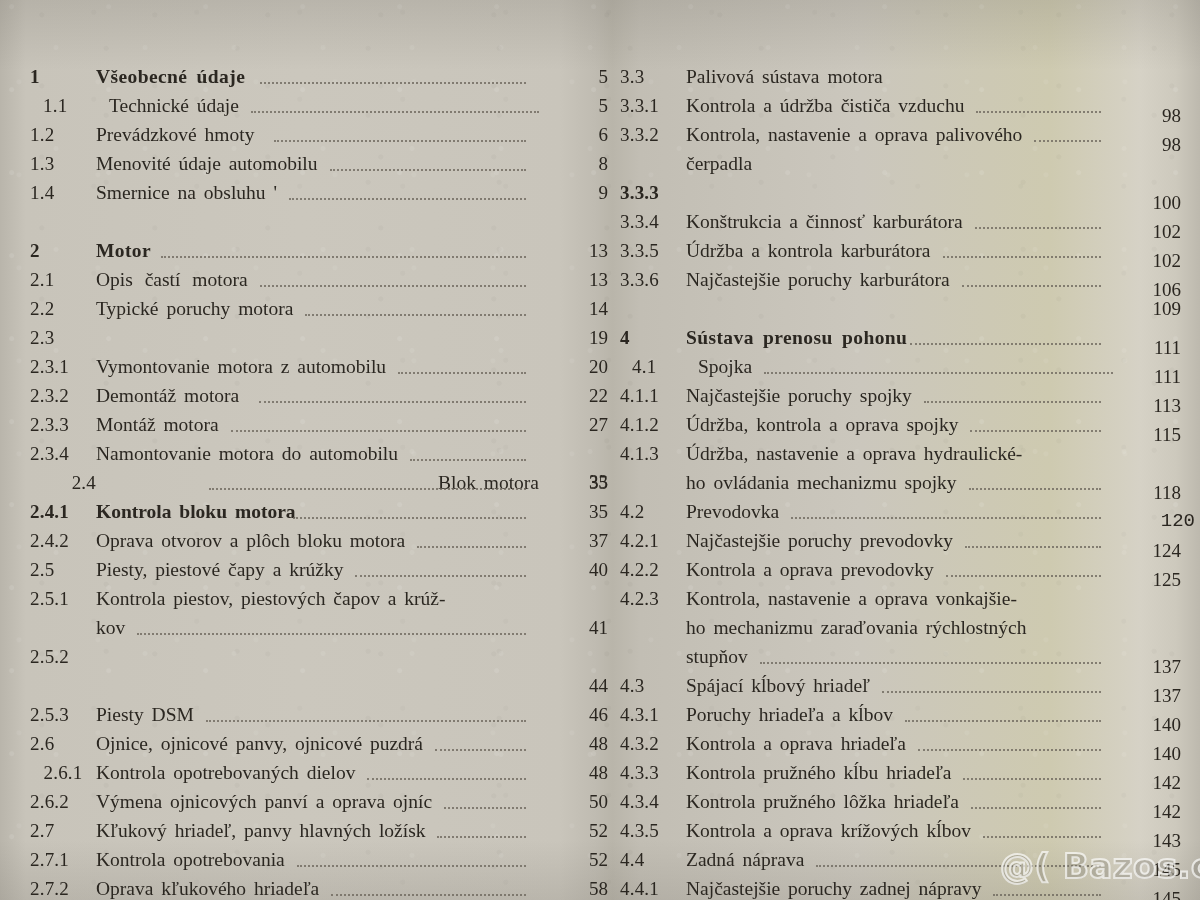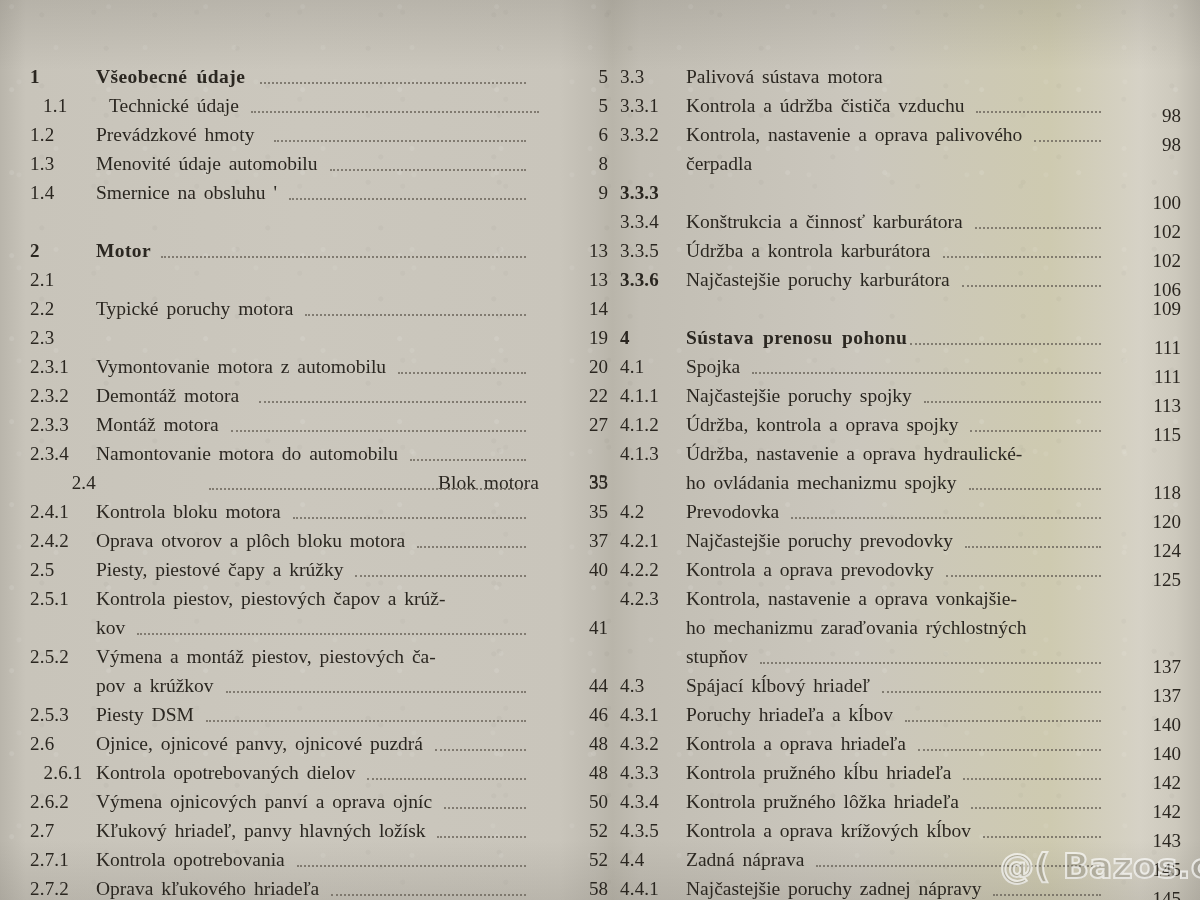--- a/index.html
+++ b/index.html
@@ -187,20 +187,23 @@
       <div class="pg" style="top: 178px; left: 510px; width: 68px;">9</div>
       <div class="row head ws1" style="position: absolute; top: 236px; left: 0px; width: 515px;">
         <div class="num" style="width: 66px;">2</div>
         <div class="ttl">
           <div class="line">Motor<span class="dots" style="left: 65.0625px; width: 364.938px;"></span></div>
         </div>
       </div>
       <div class="pg" style="top: 236px; left: 510px; width: 68px;">13</div>
       <div class="row ws2" style="position: absolute; top: 265px; left: 0px; width: 515px;">
         <div class="num" style="width: 66px;">2.1</div>
+        <div class="ttl">
+          <div class="line">Opis častí motora<span class="dots" style="left: 163.562px; width: 266.438px;"></span></div>
+        </div>
       </div>
       <div class="pg" style="top: 265px; left: 510px; width: 68px;">13</div>
       <div class="row ws1" style="position: absolute; top: 294px; left: 0px; width: 515px;">
         <div class="num" style="width: 66px;">2.2</div>
         <div class="ttl">
           <div class="line">Typické poruchy motora<span class="dots" style="left: 209.422px; width: 220.578px;"></span></div>
         </div>
       </div>
       <div class="pg" style="top: 294px; left: 510px; width: 68px;">14</div>
       <div class="row ws1" style="position: absolute; top: 323px; left: 0px; width: 515px;">
@@ -235,21 +238,21 @@
         </div>
       </div>
       <div class="pg" style="top: 439px; left: 510px; width: 68px; margin-top: 28px;">33</div>
       <div class="row ws1" style="position: absolute; top: 468px; left: 0px; width: 515px; text-align: right;">
         <div class="num" style="width: 66px;">2.4</div>
         <div class="ttl">
           <div class="line">Blok motora<span class="dots" style="left: 113.047px; width: 316.953px;"></span></div>
         </div>
       </div>
       <div class="pg" style="top: 468px; left: 510px; width: 68px;">35</div>
-      <div class="row ws1" style="position: absolute; top: 497px; left: 0px; width: 515px;">
+      <div class="row ws1" style="position: absolute; top: 497px; left: 0px; width: 515px; font-weight: bold;">
         <div class="num" style="width: 66px;">2.4.1</div>
         <div class="ttl">
           <div class="line">Kontrola bloku motora<span class="dots" style="left: 196.719px; width: 233.281px;"></span></div>
         </div>
       </div>
       <div class="pg" style="top: 497px; left: 510px; width: 68px;">35</div>
       <div class="row ws1" style="position: absolute; top: 526px; left: 0px; width: 515px;">
         <div class="num" style="width: 66px;">2.4.2</div>
         <div class="ttl">
           <div class="line">Oprava otvorov a plôch bloku motora<span class="dots" style="left: 321.062px; width: 108.938px;"></span></div>
@@ -266,24 +269,20 @@
       <div class="row ws1" style="position: absolute; top: 584px; left: 0px; width: 515px;">
         <div class="num" style="width: 66px;">2.5.1</div>
         <div class="ttl">
           <div class="line">Kontrola piestov, piestových čapov a krúž-</div>
           <div class="line">kov<span class="dots" style="left: 41.25px; width: 388.75px;"></span></div>
         </div>
       </div>
       <div class="pg" style="top: 613px; left: 510px; width: 68px;">41</div>
       <div class="row ws1" style="position: absolute; top: 642px; left: 0px; width: 515px;">
         <div class="num" style="width: 66px;">2.5.2</div>
-        <div class="ttl">
-          <div class="line">Výmena a montáž piestov, piestových ča-</div>
-          <div class="line">pov a krúžkov<span class="dots" style="left: 129.562px; width: 300.438px;"></span></div>
-        </div>
       </div>
       <div class="pg" style="top: 671px; left: 510px; width: 68px;">44</div>
       <div class="row ws1" style="position: absolute; top: 700px; left: 0px; width: 515px;">
         <div class="num" style="width: 66px;">2.5.3</div>
         <div class="ttl">
           <div class="line">Piesty DSM<span class="dots" style="left: 109.828px; width: 320.172px;"></span></div>
         </div>
       </div>
       <div class="pg" style="top: 700px; left: 510px; width: 68px;">46</div>
       <div class="row ws1" style="position: absolute; top: 729px; left: 0px; width: 515px;">
@@ -366,35 +365,35 @@
       </div>
       <div class="pg" style="top: 217px; left: 495px; width: 66px;">102</div>
       <div class="row ws1" style="position: absolute; top: 236px; left: 0px; width: 500px;">
         <div class="num" style="width: 66px;">3.3.5</div>
         <div class="ttl">
           <div class="line">Údržba a kontrola karburátora<span class="dots" style="left: 256.516px; width: 158.484px;"></span></div>
         </div>
       </div>
       <div class="pg" style="top: 246px; left: 495px; width: 66px;">102</div>
       <div class="row ws1" style="position: absolute; top: 265px; left: 0px; width: 500px;">
-        <div class="num" style="width: 66px; font-weight: bold;">3.3.6</div>
+        <div class="num" style="width: 66px;">3.3.6</div>
         <div class="ttl">
           <div class="line">Najčastejšie poruchy karburátora<span class="dots" style="left: 275.719px; width: 139.281px;"></span></div>
         </div>
       </div>
       <div class="pg" style="top: 275px; left: 495px; width: 66px;">106</div>
       <div class="pg" style="top: 294px; left: 495px; width: 66px;">109</div>
       <div class="row head ws1" style="position: absolute; top: 323px; left: 0px; width: 500px;">
         <div class="num" style="width: 66px;">4</div>
         <div class="ttl">
           <div class="line">Sústava prenosu pohonu<span class="dots" style="left: 224.484px; width: 190.516px;"></span></div>
         </div>
       </div>
       <div class="pg" style="top: 333px; left: 495px; width: 66px;">111</div>
-      <div class="row ws1" style="position: absolute; top: 352px; left: 0px; width: 500px;">
+      <div class="row ws1" style="position: absolute; top: 352px; left: 12px; width: 500px;">
         <div class="num" style="width: 66px;">4.1</div>
         <div class="ttl">
           <div class="line">Spojka<span class="dots" style="left: 66.1719px; width: 348.828px;"></span></div>
         </div>
       </div>
       <div class="pg" style="top: 362px; left: 495px; width: 66px;">111</div>
       <div class="row ws1" style="position: absolute; top: 381px; left: 0px; width: 500px;">
         <div class="num" style="width: 66px;">4.1.1</div>
         <div class="ttl">
           <div class="line">Najčastejšie poruchy spojky<span class="dots" style="left: 237.875px; width: 177.125px;"></span></div>
@@ -415,21 +414,21 @@
           <div class="line">ho ovládania mechanizmu spojky<span class="dots" style="left: 282.562px; width: 132.438px;"></span></div>
         </div>
       </div>
       <div class="pg" style="top: 478px; left: 495px; width: 66px;">118</div>
       <div class="row ws1" style="position: absolute; top: 497px; left: 0px; width: 500px;">
         <div class="num" style="width: 66px;">4.2</div>
         <div class="ttl">
           <div class="line">Prevodovka<span class="dots" style="left: 105.156px; width: 309.844px;"></span></div>
         </div>
       </div>
-      <div class="pg" style="top: 507px; left: 495px; width: 66px;">120</div>
+      <div class="pg" style="top: 507px; left: 509px; width: 66px; font-family: Liberation Mono, monospace;">120</div>
       <div class="row ws1" style="position: absolute; top: 526px; left: 0px; width: 500px;">
         <div class="num" style="width: 66px;">4.2.1</div>
         <div class="ttl">
           <div class="line">Najčastejšie poruchy prevodovky<span class="dots" style="left: 279.016px; width: 135.984px;"></span></div>
         </div>
       </div>
       <div class="pg" style="top: 536px; left: 495px; width: 66px;">124</div>
       <div class="row ws1" style="position: absolute; top: 555px; left: 0px; width: 500px;">
         <div class="num" style="width: 66px;">4.2.2</div>
         <div class="ttl">

